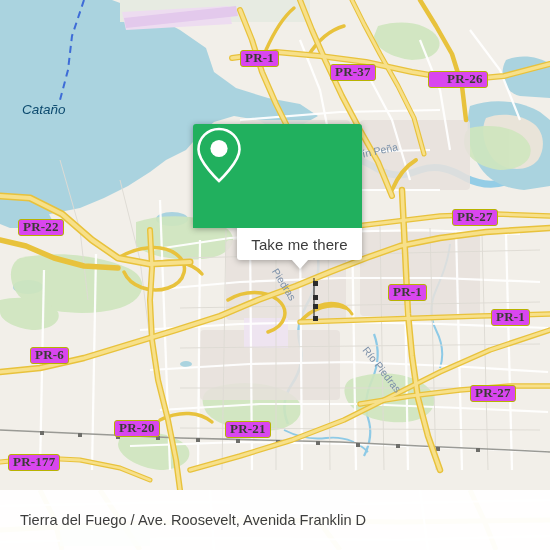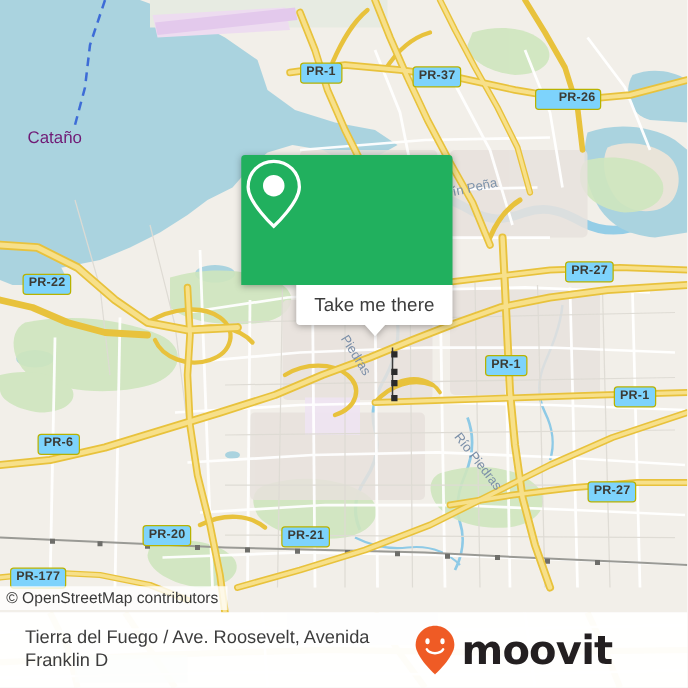--- a/index.html
+++ b/index.html
@@ -10,39 +10,40 @@
   }
   #screen{position:relative;width:550px;height:550px;overflow:hidden;background:#fff;}
 
   
   .map{position:absolute;left:0;top:0;width:550px;height:490px;overflow:hidden;background:#f2efe9;}
   .map svg{position:absolute;left:0;top:0;}
 
   
   .shield{
     position:absolute;
-    background:#7dd3fc;
+    background:#d946ef;
     border:1.5px solid #b8b200;
     border-radius:3px;
     color:#3b3b35;
-    font-size:10px;
+    font-size:13px;
     font-weight:bold;
     letter-spacing:.2px;
     padding:1px 4px 2px 4px;
     line-height:12px;
     white-space:nowrap;
-    font-family:Liberation Sans, sans-serif;
+    font-family:Liberation Serif, serif;
   }
 
   .place-label{
     position:absolute;
-    color:#701a75;
+    color:#0c4a6e;
     font-size:13.5px;
     white-space:nowrap;
     font-family:"Liberation Sans", sans-serif;
+    font-style:italic;
   }
   .water-label{
     position:absolute;
     color:#7b8fa8;
     font-size:10.5px;
     white-space:nowrap;
     font-family:"Liberation Sans", sans-serif;
   }
 
   
@@ -330,21 +331,21 @@
     <div class="water-label" style="left:280px;top:266px;transform:rotate(58deg);transform-origin:left top;">Piedras</div>
 
     <div class="water-label" style="left:370px;top:344px;transform:rotate(52deg);transform-origin:left top;">Río Piedras</div>
 
     <div class="stop" style="left:313px;top:281px;"></div>
     <div class="stop" style="left:313px;top:295px;"></div>
     <div class="stop" style="left:313px;top:304px;"></div>
     <div class="stop" style="left:313px;top:316px;"></div>
 
     <div class="shield" style="left:240px;top:50px;">PR-1</div>
-    <div class="shield" style="left:330px;top:53px;">PR-37</div>
+    <div class="shield" style="left:330px;top:64px;">PR-37</div>
     <div class="shield" style="left:428px;top:71px;padding-left:18px;">PR-26</div>
     <div class="shield" style="left:18px;top:219px;">PR-22</div>
     <div class="shield" style="left:452px;top:209px;">PR-27</div>
     <div class="shield" style="left:388px;top:284px;">PR-1</div>
     <div class="shield" style="left:491px;top:309px;">PR-1</div>
     <div class="shield" style="left:30px;top:347px;">PR-6</div>
     <div class="shield" style="left:470px;top:385px;">PR-27</div>
     <div class="shield" style="left:114px;top:420px;">PR-20</div>
     <div class="shield" style="left:225px;top:421px;">PR-21</div>
     <div class="shield" style="left:8px;top:454px;">PR-177</div>
@@ -355,21 +356,20 @@
           <path d="M26 5 C14.5 5 5.5 14 5.5 25.5 C5.5 38 26 57 26 57 C26 57 46.5 38 46.5 25.5 C46.5 14 37.5 5 26 5 Z" fill="none" stroke="#ffffff" stroke-width="2.6"></path>
           <circle cx="26" cy="24.5" r="8.6" fill="#ffffff"></circle>
         </svg>
       </div>
       <div class="card-foot">
         <span>Take me there</span>
         <div class="card-tail"></div>
       </div>
     </div>
 
-    <div class="attrib">© OpenStreetMap contributors</div>
   </div>
 
   <div class="bottom">
     <svg class="bottom-watermark" width="550" height="60" viewBox="0 0 550 60" style="position:absolute;left:0;top:0;opacity:.35;">
       <rect x="0" y="0" width="550" height="60" fill="#f2efe9"></rect>
       <g fill="none" stroke="#e8c23c" stroke-width="5" opacity=".7">
         <path d="M40,0 L54,28 L62,60"></path>
         <path d="M100,0 L120,30 L140,60"></path>
         <path d="M300,0 L318,30 L340,60"></path>
         <path d="M470,0 L484,30 L496,60"></path>
@@ -383,26 +383,16 @@
       </g>
       <rect x="230" y="0" width="120" height="26" fill="#e8e2dd"></rect>
       <rect x="60" y="34" width="90" height="22" fill="#cfe6be" opacity=".7"></rect>
     </svg>
     <div class="bottom-wash"></div>
 
     <div class="bottom-inner">
       <div class="caption">
         <div>Tierra del Fuego / Ave. Roosevelt, Avenida Franklin D</div>
       </div>
-      <div class="brand">
-        <svg width="34" height="42" viewBox="0 0 34 42" style="margin-right:4px;">
-          <path d="M17 1.5 C8.4 1.5 1.5 8.4 1.5 17 C1.5 26.5 17 40.5 17 40.5
-                   C17 40.5 32.5 26.5 32.5 17 C32.5 8.4 25.6 1.5 17 1.5 Z" fill="#ef5b25"></path>
-          <ellipse cx="11" cy="14" rx="1.7" ry="2.4" fill="#ffffff"></ellipse>
-          <ellipse cx="23" cy="14" rx="1.7" ry="2.4" fill="#ffffff"></ellipse>
-          <path d="M10.5 20.5 C13 24.5 21 24.5 23.5 20.5" fill="none" stroke="#ffffff" stroke-width="2" stroke-linecap="round"></path>
-        </svg>
-        <span class="brand-word">moovit</span>
-      </div>
     </div>
   </div>
 
 </div>
 
 </body></html>

